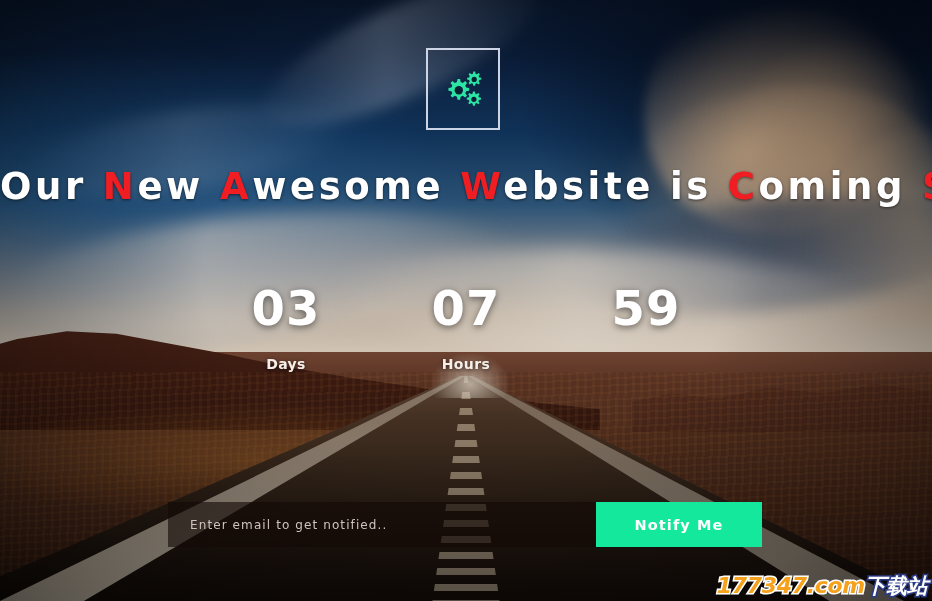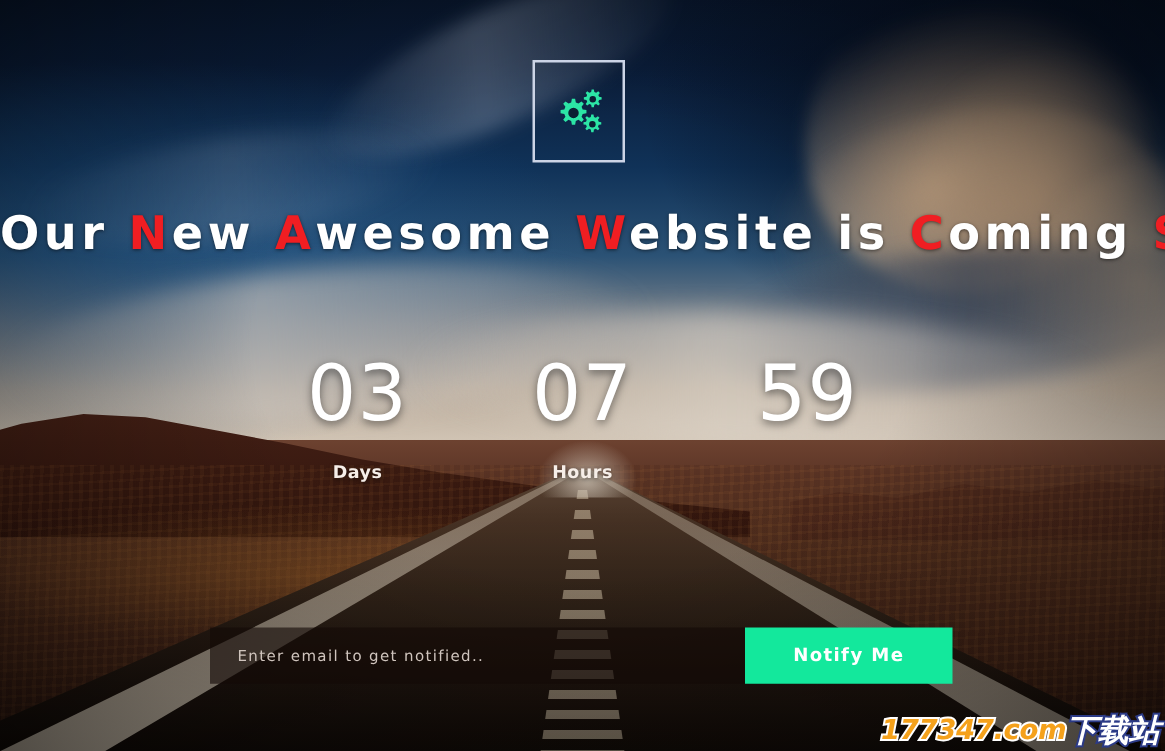--- a/index.html
+++ b/index.html
@@ -203,21 +203,21 @@
   #headline .hl { color:#f01e22; }
   #headline .sp { display:inline-block; width:16px; }
 
   
   #countdown {
     position:absolute; left:0; right:0; top:284px;
     display:flex; justify-content:center;
   }
   .cd-cell { width:180px; text-align:center; }
   .cd-num {
-    font-size:62px; font-weight:400;
+    font-size:48px; font-weight:700;
     color:#ffffff; line-height:1;
     letter-spacing:1px;
     text-shadow:0 2px 7px rgba(0,0,0,.5);
     font-family:"DejaVu Sans", sans-serif;
   }
   .cd-lbl {
     margin-top:24px;
     font-size:14px; font-weight:bold;
     color:#f6eee8;
     letter-spacing:.4px;
@@ -264,21 +264,21 @@
   #wm-domain {
     color:#f5a11b;
     -webkit-text-stroke:3.2px #ffffff;
     paint-order:stroke fill;
     letter-spacing:-.3px;
   }
   #wm-cn {
     color:#ffffff;
     -webkit-text-stroke:3.2px #2b3a86;
     paint-order:stroke fill;
-    font-size:25px;
+    font-size:21px;
     letter-spacing:0px;
     margin-left:0px;
   }
 </style>
 </head>
 <body>
 
 <div id="stage">
 
   <div class="bg">

